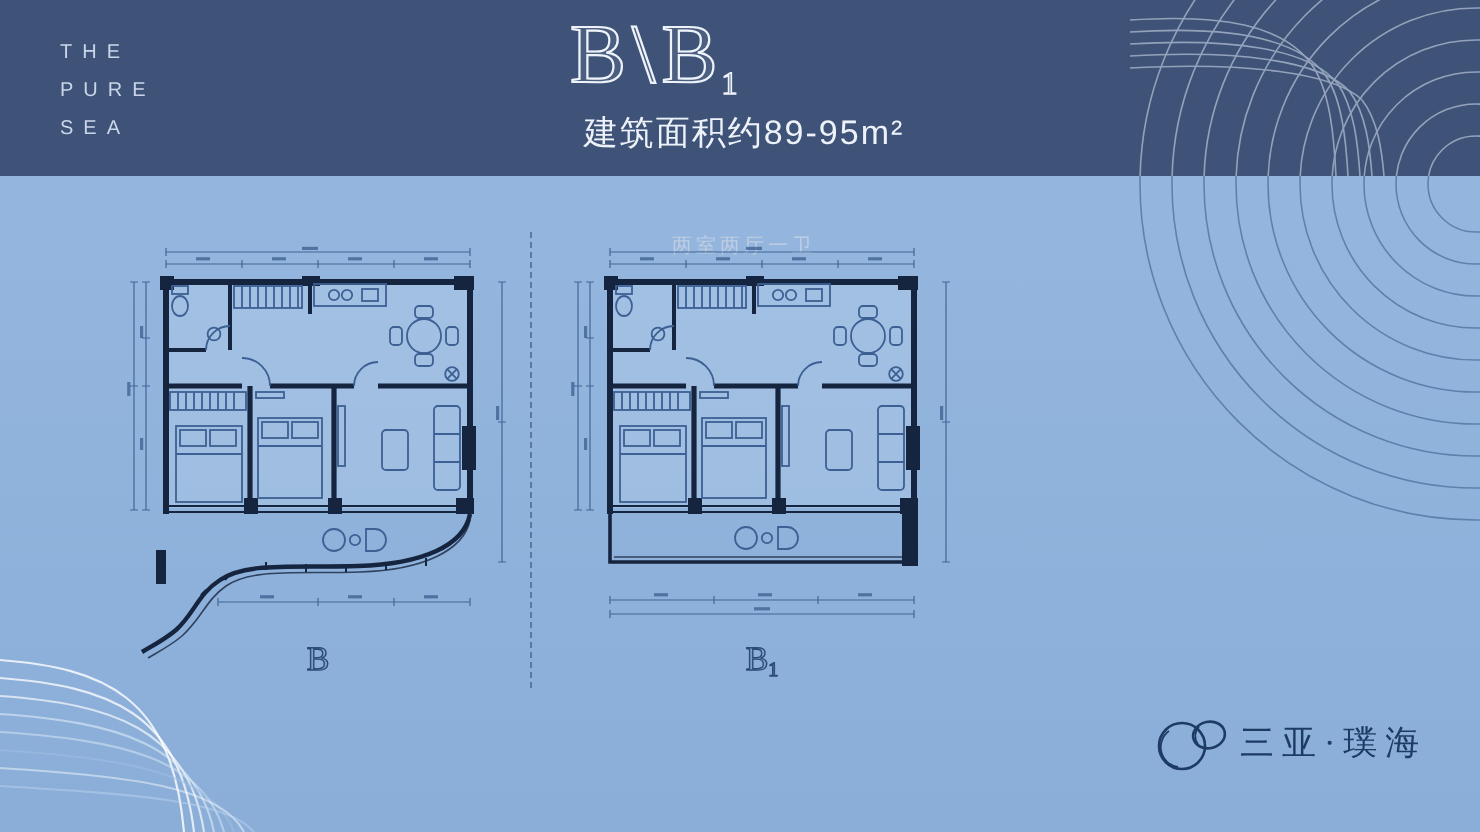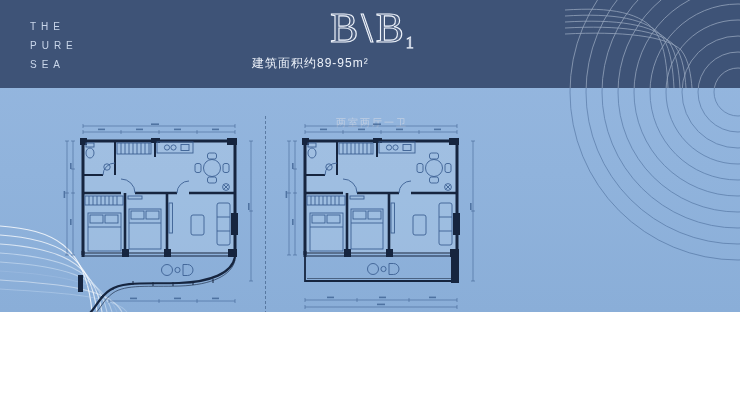--- a/index.html
+++ b/index.html
@@ -1,42 +1,42 @@
 <!DOCTYPE html>
 <html><head>
 <meta charset="utf-8">
 <style>
   html,body{margin:0;padding:0;}
   #poster{
-    position:relative;width:740px;height:312px;overflow:hidden;
+    position:relative;width:740px;height:416px;overflow:hidden;
     background:linear-gradient(180deg,#97b8e0 0%,#90b3dc 55%,#8aaed8 100%);
     font-family:"Liberation Sans",sans-serif;
   }
   
   .band{position:absolute;left:0;top:0;width:740px;height:88px;background:#3e5377;}
   .brand{position:absolute;left:30px;top:17px;color:#c9d6ea;font-size:10px;
     letter-spacing:5px;line-height:19px;font-weight:400;}
   
-  .title-wrap{position:absolute;left:272px;top:4px;width:200px;text-align:center;color:transparent;}
+  .title-wrap{position:absolute;left:285px;top:4px;width:200px;color:transparent;}
   .title-main{font-family:"Liberation Serif",serif;font-size:42px;line-height:48px;
     -webkit-text-stroke:1.1px #eef3fb;color:rgba(238,243,251,0.08);letter-spacing:1px;}
   .title-sub-index{font-size:16px;-webkit-text-stroke:0.8px #eef3fb;position:relative;top:6px;left:1px;}
   .title-sep{padding:0 2px;}
-  .area-line{position:absolute;left:252px;top:55px;width:240px;
-    color:#edf2fa;font-size:12px;letter-spacing:1px;}
+  .area-line{position:absolute;left:252px;top:55px;width:240px;text-align:center;
+    color:#edf2fa;font-size:17px;letter-spacing:1px;}
   .layout-line{position:absolute;left:252px;top:72px;width:240px;text-align:center;
     color:#bfcde2;font-size:10px;letter-spacing:2px;margin-top:44px;}
   
   .plan{position:absolute;top:123px;width:192px;height:210px;}
   #plan-b{left:63px;} #plan-b1{left:285px;}
   .plan svg{display:block;width:192px;height:210px;}
   .plan-label{position:absolute;top:320px;width:60px;text-align:center;
     font-family:"Liberation Serif",serif;font-size:17px;
     -webkit-text-stroke:0.7px #2c4b76;color:rgba(44,75,118,0.15);}
-  #label-b{left:129px;} #label-b1{left:335px;}
+  #label-b{left:129px;} #label-b1{left:351px;}
   .plan-label .sub{font-size:10px;position:relative;top:3px;}
   .divider{position:absolute;left:265px;top:116px;height:228px;width:0;
     border-left:1px dashed rgba(45,75,115,0.55);}
   
   .desc{position:absolute;left:470px;top:176px;width:230px;text-align:center;
     color:#2e4e7b;font-size:12.5px;line-height:22px;letter-spacing:0.5px;}
   
   .logo{position:absolute;left:576px;top:352px;width:150px;height:40px;}
   .logo-text{position:absolute;left:44px;top:8px;font-size:17px;letter-spacing:4px;
     color:#1d3b63;font-family:"Liberation Serif",serif;white-space:nowrap;}
@@ -313,14 +313,25 @@
   <div class="divider"></div>
 
   <div id="label-b" class="plan-label">
     <span>B</span><span class="sub"></span>
   </div>
   <div id="label-b1" class="plan-label">
     <span>B</span><span class="sub">1</span>
   </div>
 
 
+  <div class="logo">
+    <svg width="40" height="38" viewBox="0 0 40 38">
+      <g fill="none" stroke="#1d3b63" stroke-width="1.3">
+        <circle cx="15" cy="21" r="11.5"></circle>
+        <path d="M8.5,13.5 A10,10 0 0 0 13,31.5" stroke-width="0.9"></path>
+        <ellipse cx="28.5" cy="15.5" rx="8" ry="6.6" transform="rotate(-12 28.5 15.5)"></ellipse>
+        <path d="M23.5,11.5 A6.5,6.5 0 0 0 23,20" stroke-width="0.8"></path>
+      </g>
+    </svg>
+    <div class="logo-text">三亚·璞海</div>
+  </div>
 
 </div>
 
 </body></html>

